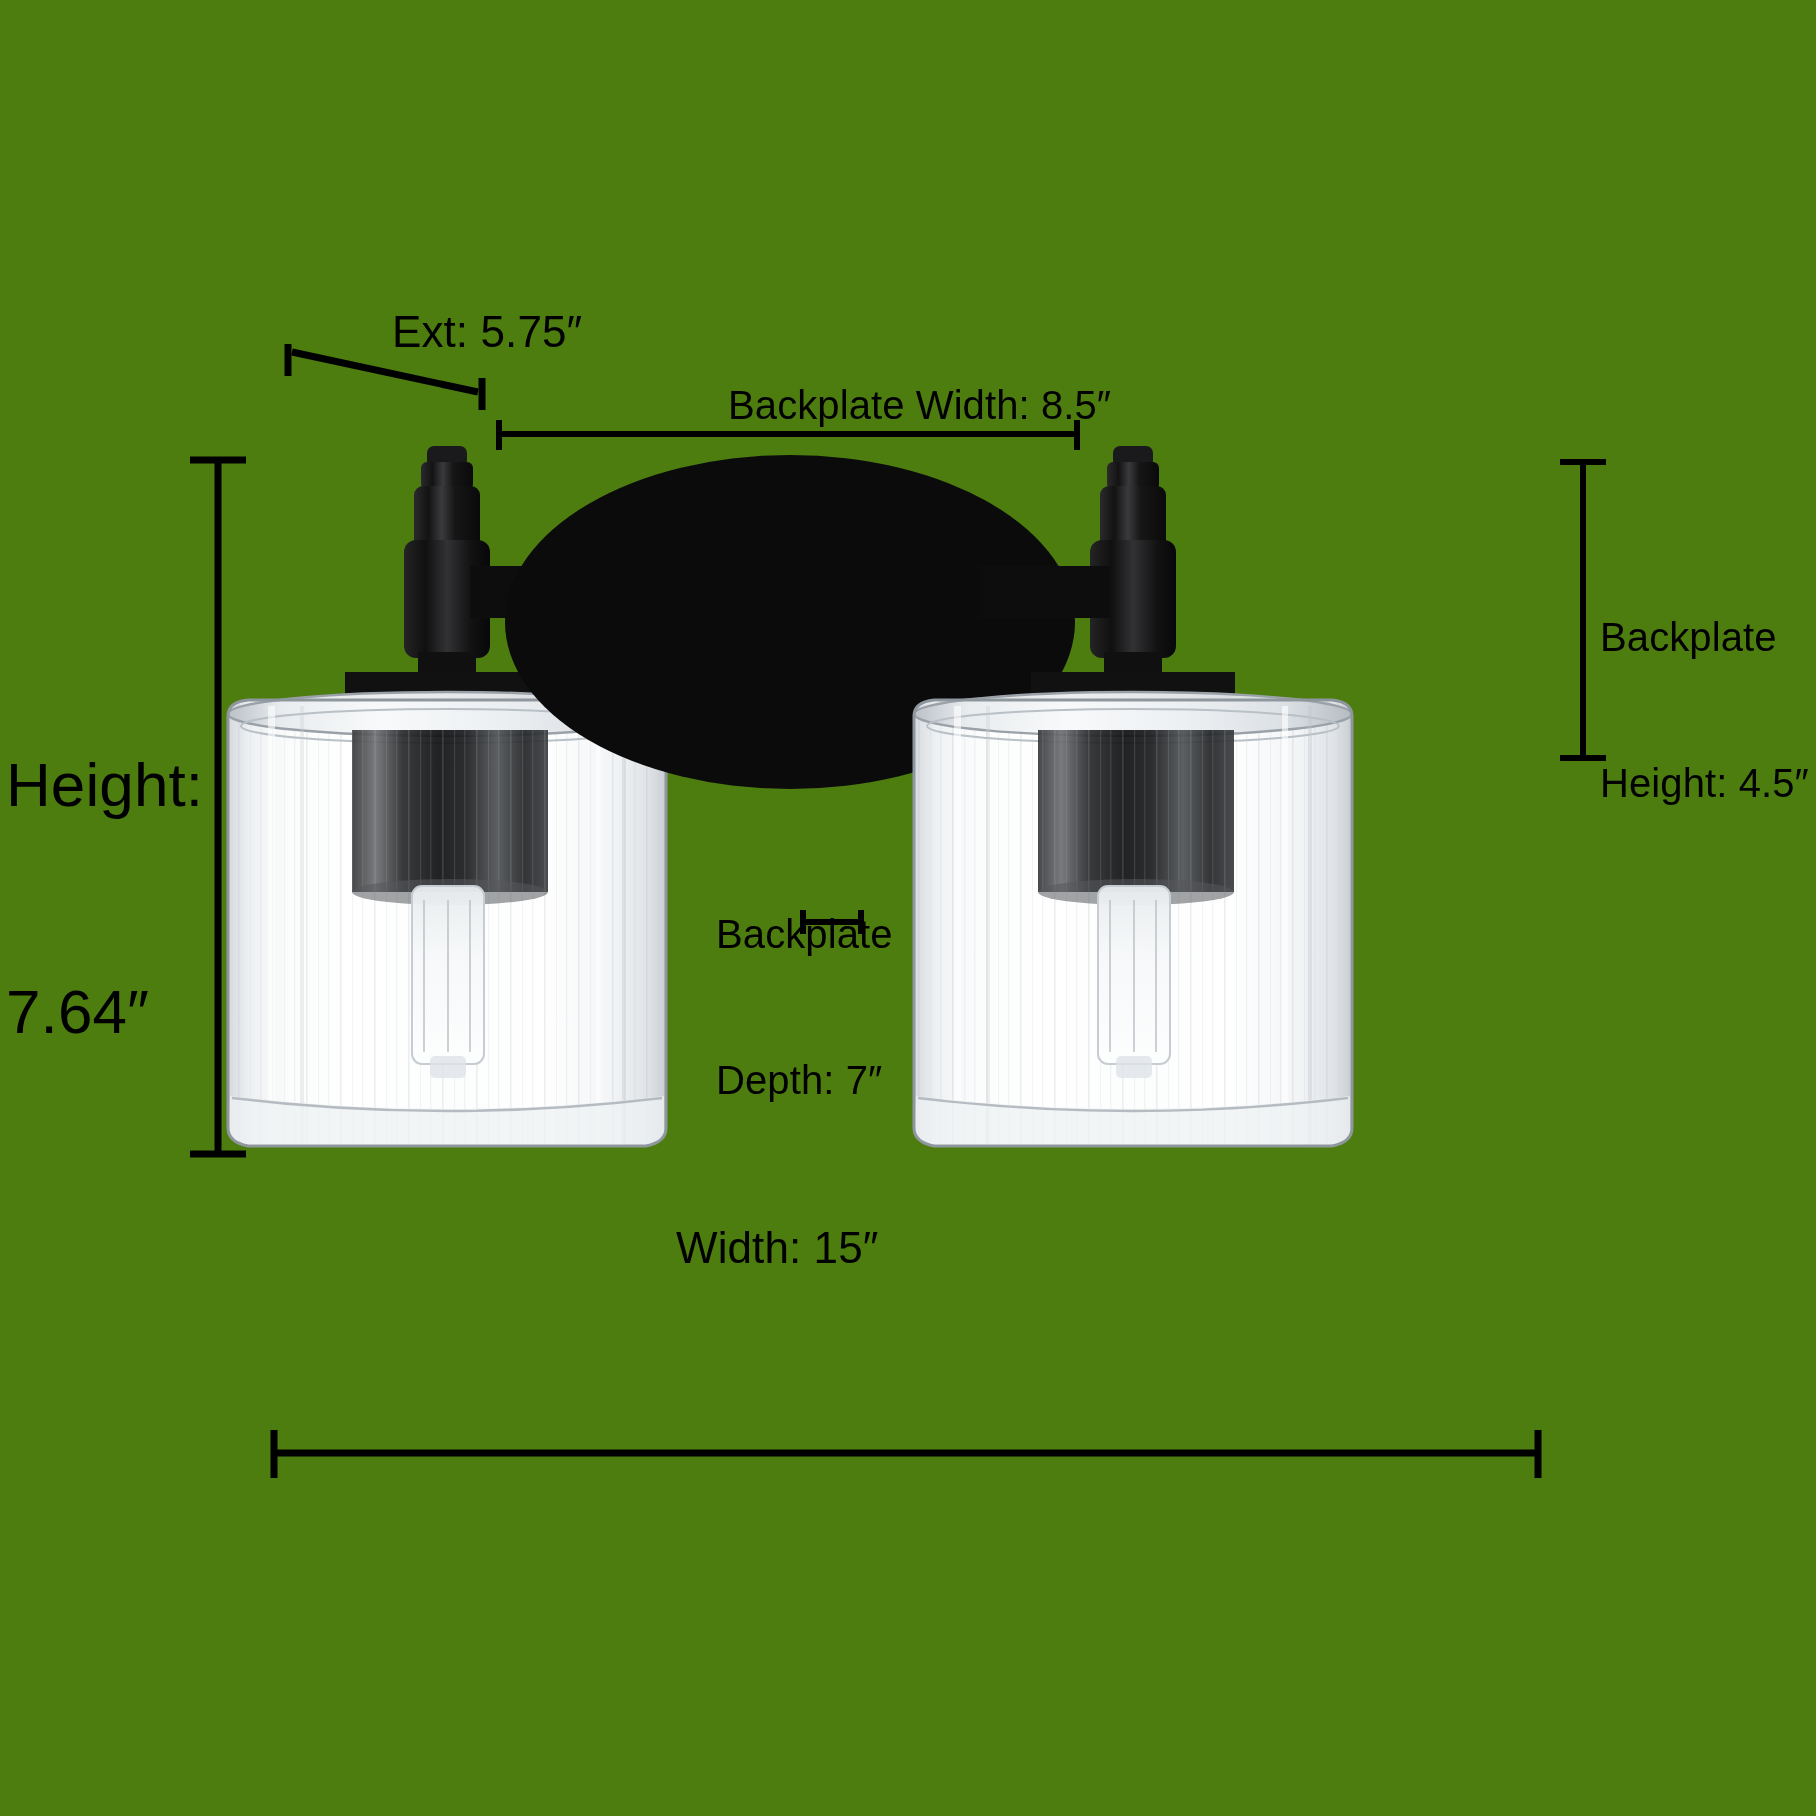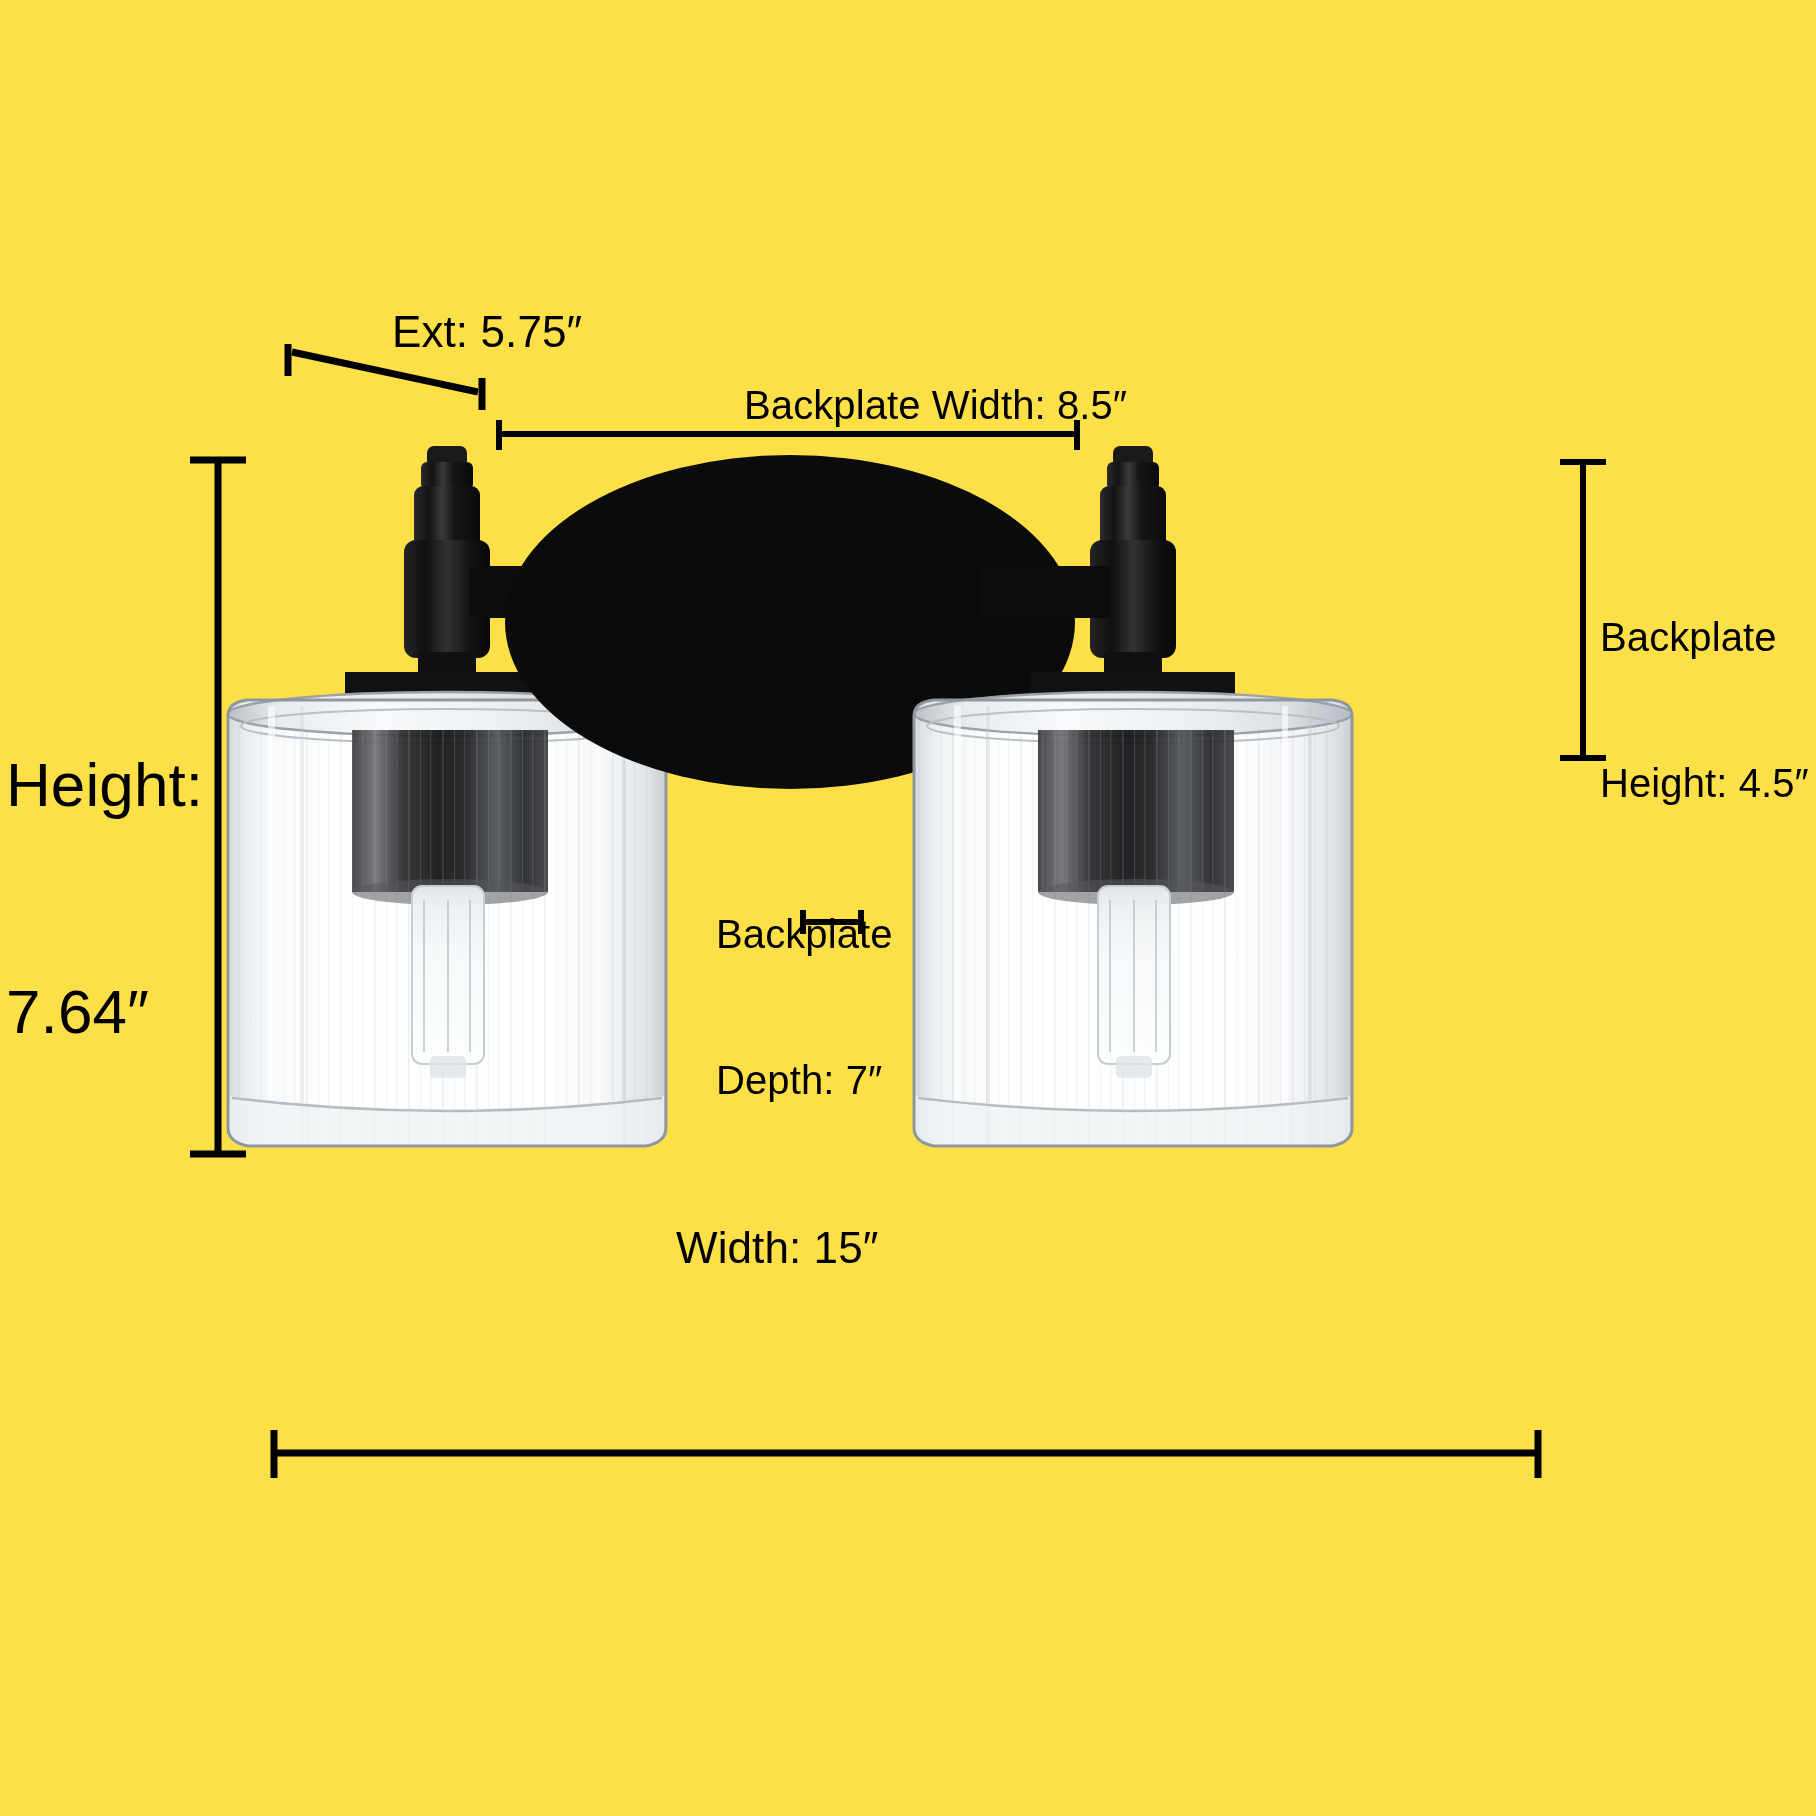--- a/index.html
+++ b/index.html
@@ -4,42 +4,42 @@
 <style>
   html, body {
     margin: 0;
     padding: 0;
     background: #ffffff;
   }
   #stage {
     position: relative;
     width: 1816px;
     height: 1816px;
-    background: #fde047;
+    background: #4d7c0f;
     font-family: "Liberation Sans", sans-serif;
     color: #000000;
     overflow: hidden;
   }
   #art {
     position: absolute;
     left: 0;
     top: 0;
     width: 1816px;
     height: 1816px;
   }
   .dim-label {
     position: absolute;
     font-family: "Liberation Sans", sans-serif;
     color: #000000;
     white-space: pre;
     line-height: 1.22;
     letter-spacing: 0.1px;
   }
   #lbl-ext      { left: 392px;  top: 305px;  font-size: 44px; }
-  #lbl-bpw      { left: 728px;  top: 381px;  font-size: 40px; margin-left: 16px; }
+  #lbl-bpw      { left: 728px;  top: 381px;  font-size: 40px; }
   #lbl-height   { left: 6px;    top: 596px;  font-size: 62px; }
   #lbl-bph      { left: 1600px; top: 515px;  font-size: 40px; }
   #lbl-bpd      { left: 716px;  top: 812px;  font-size: 40px; }
   #lbl-width    { left: 676px;  top: 1221px; font-size: 44px; }
 </style>
 </head>
 <body>
 
 <div id="stage">
 

